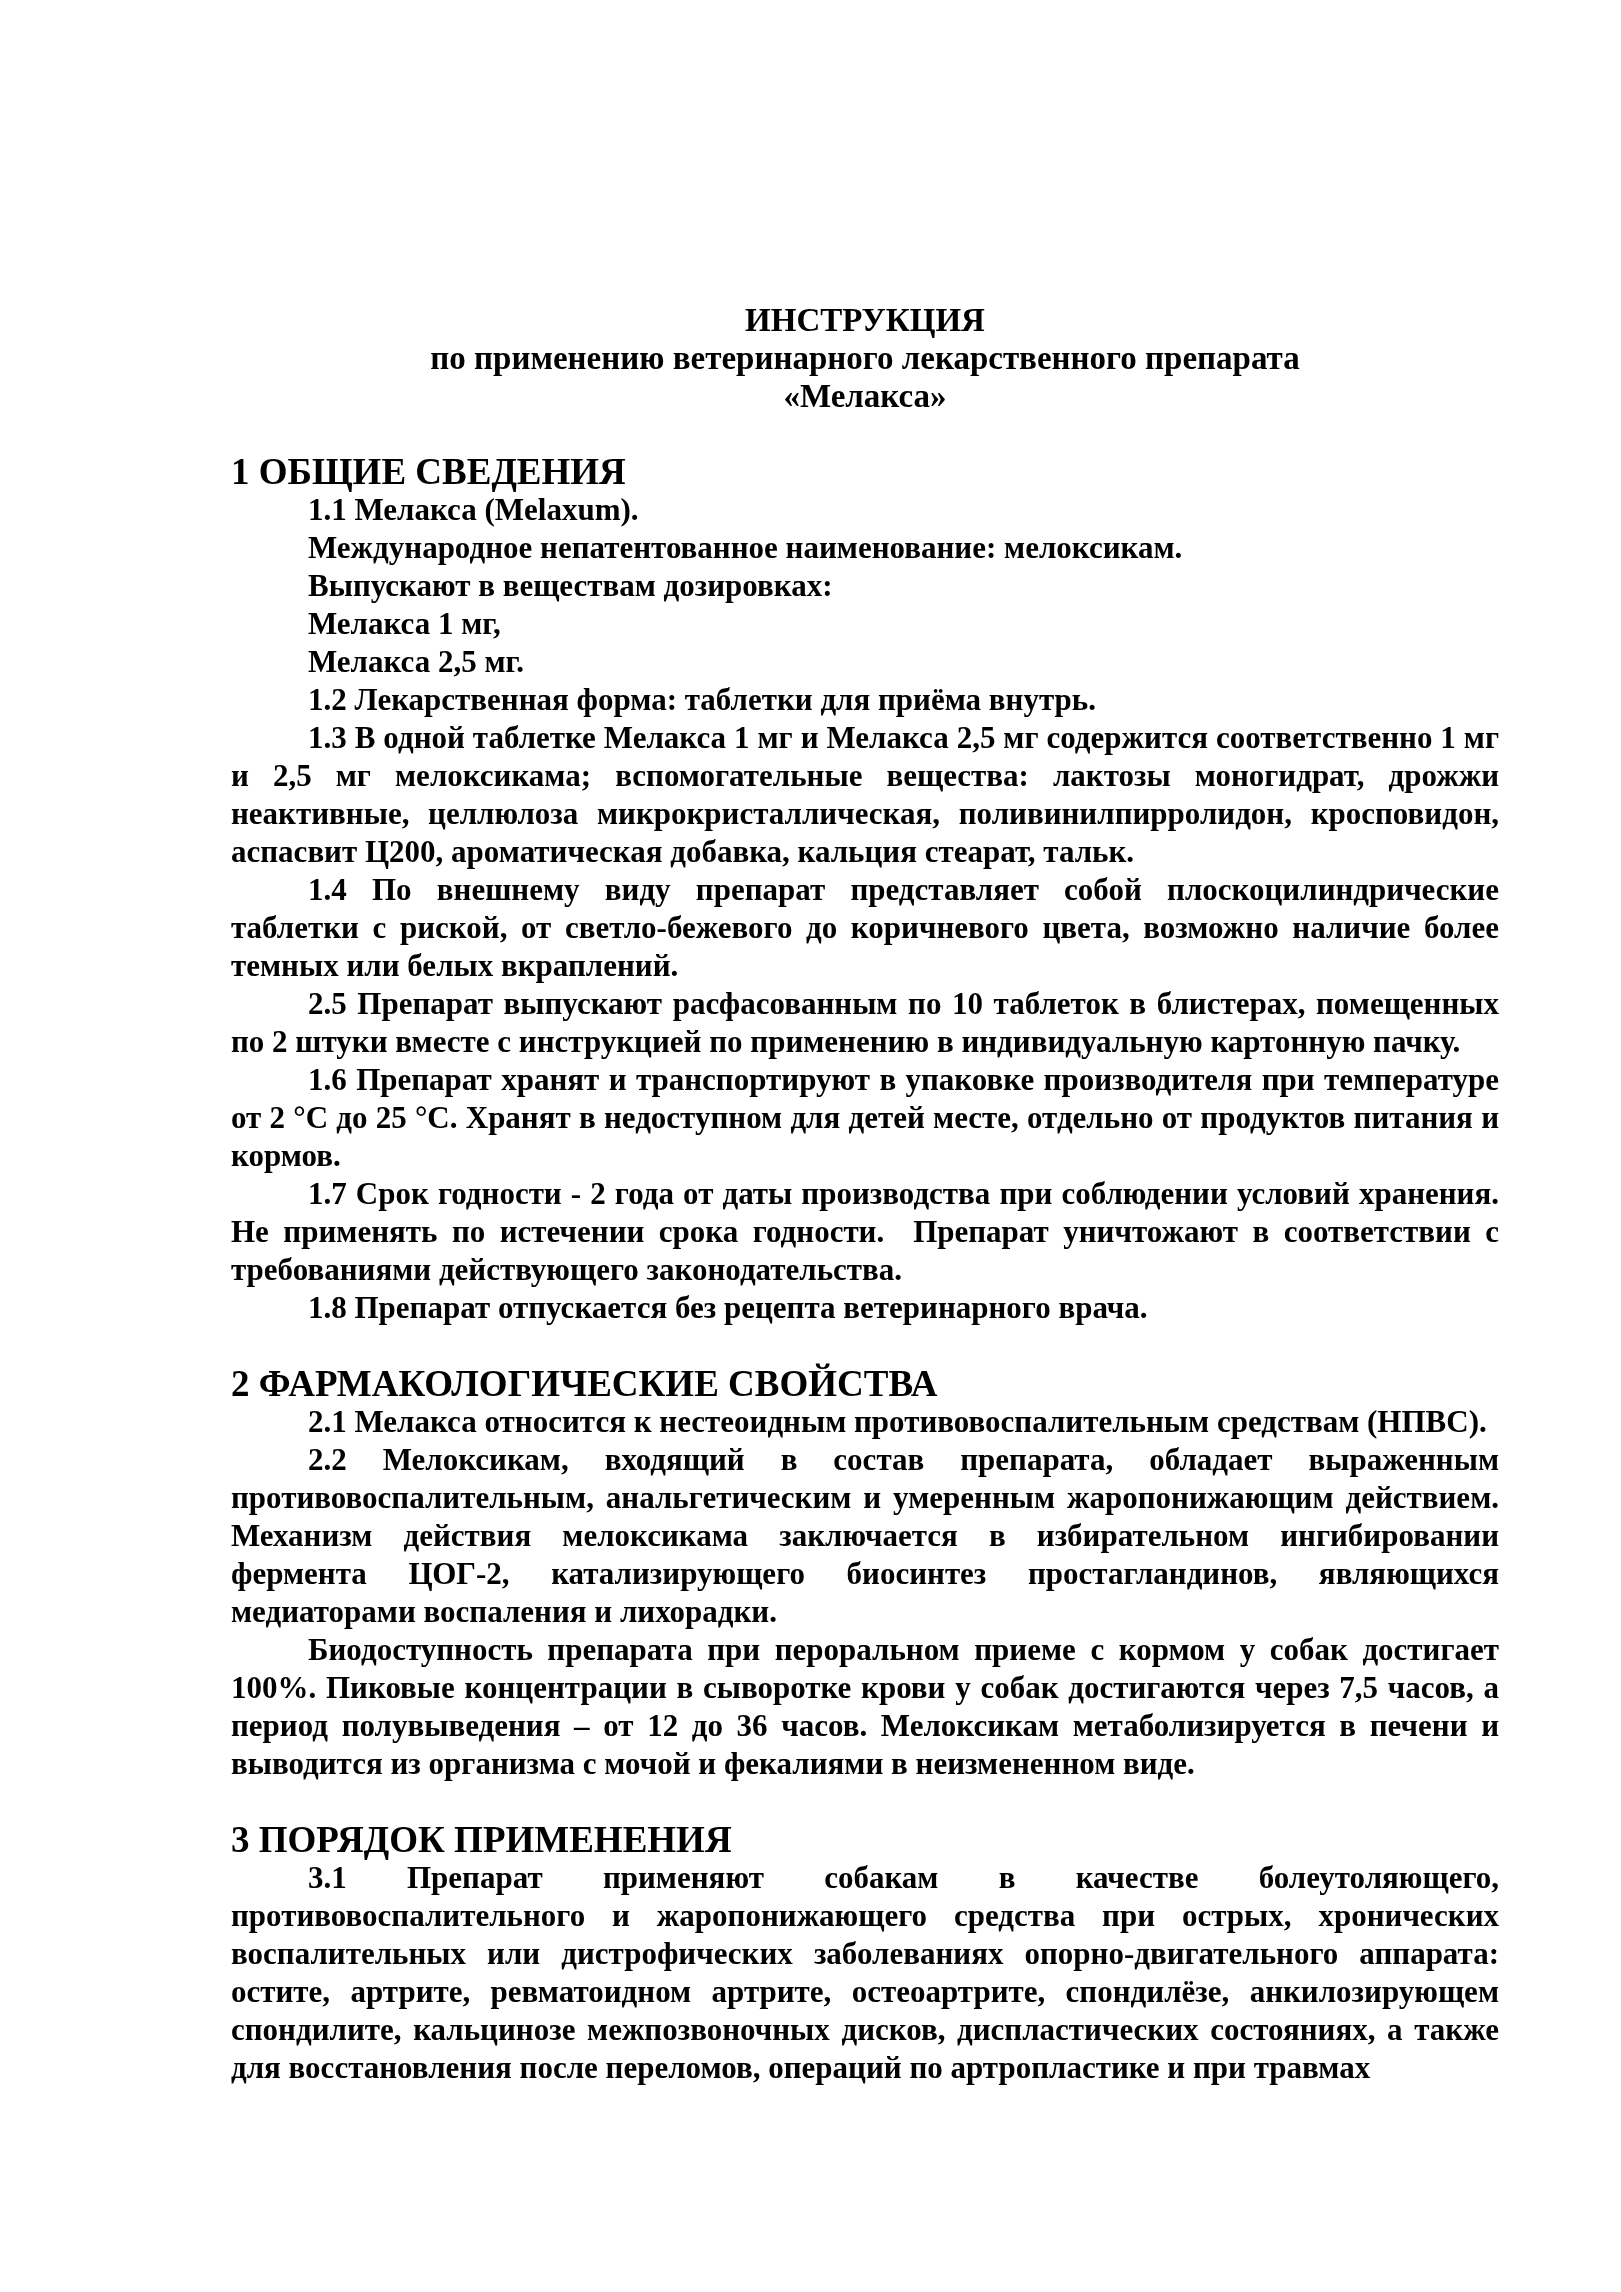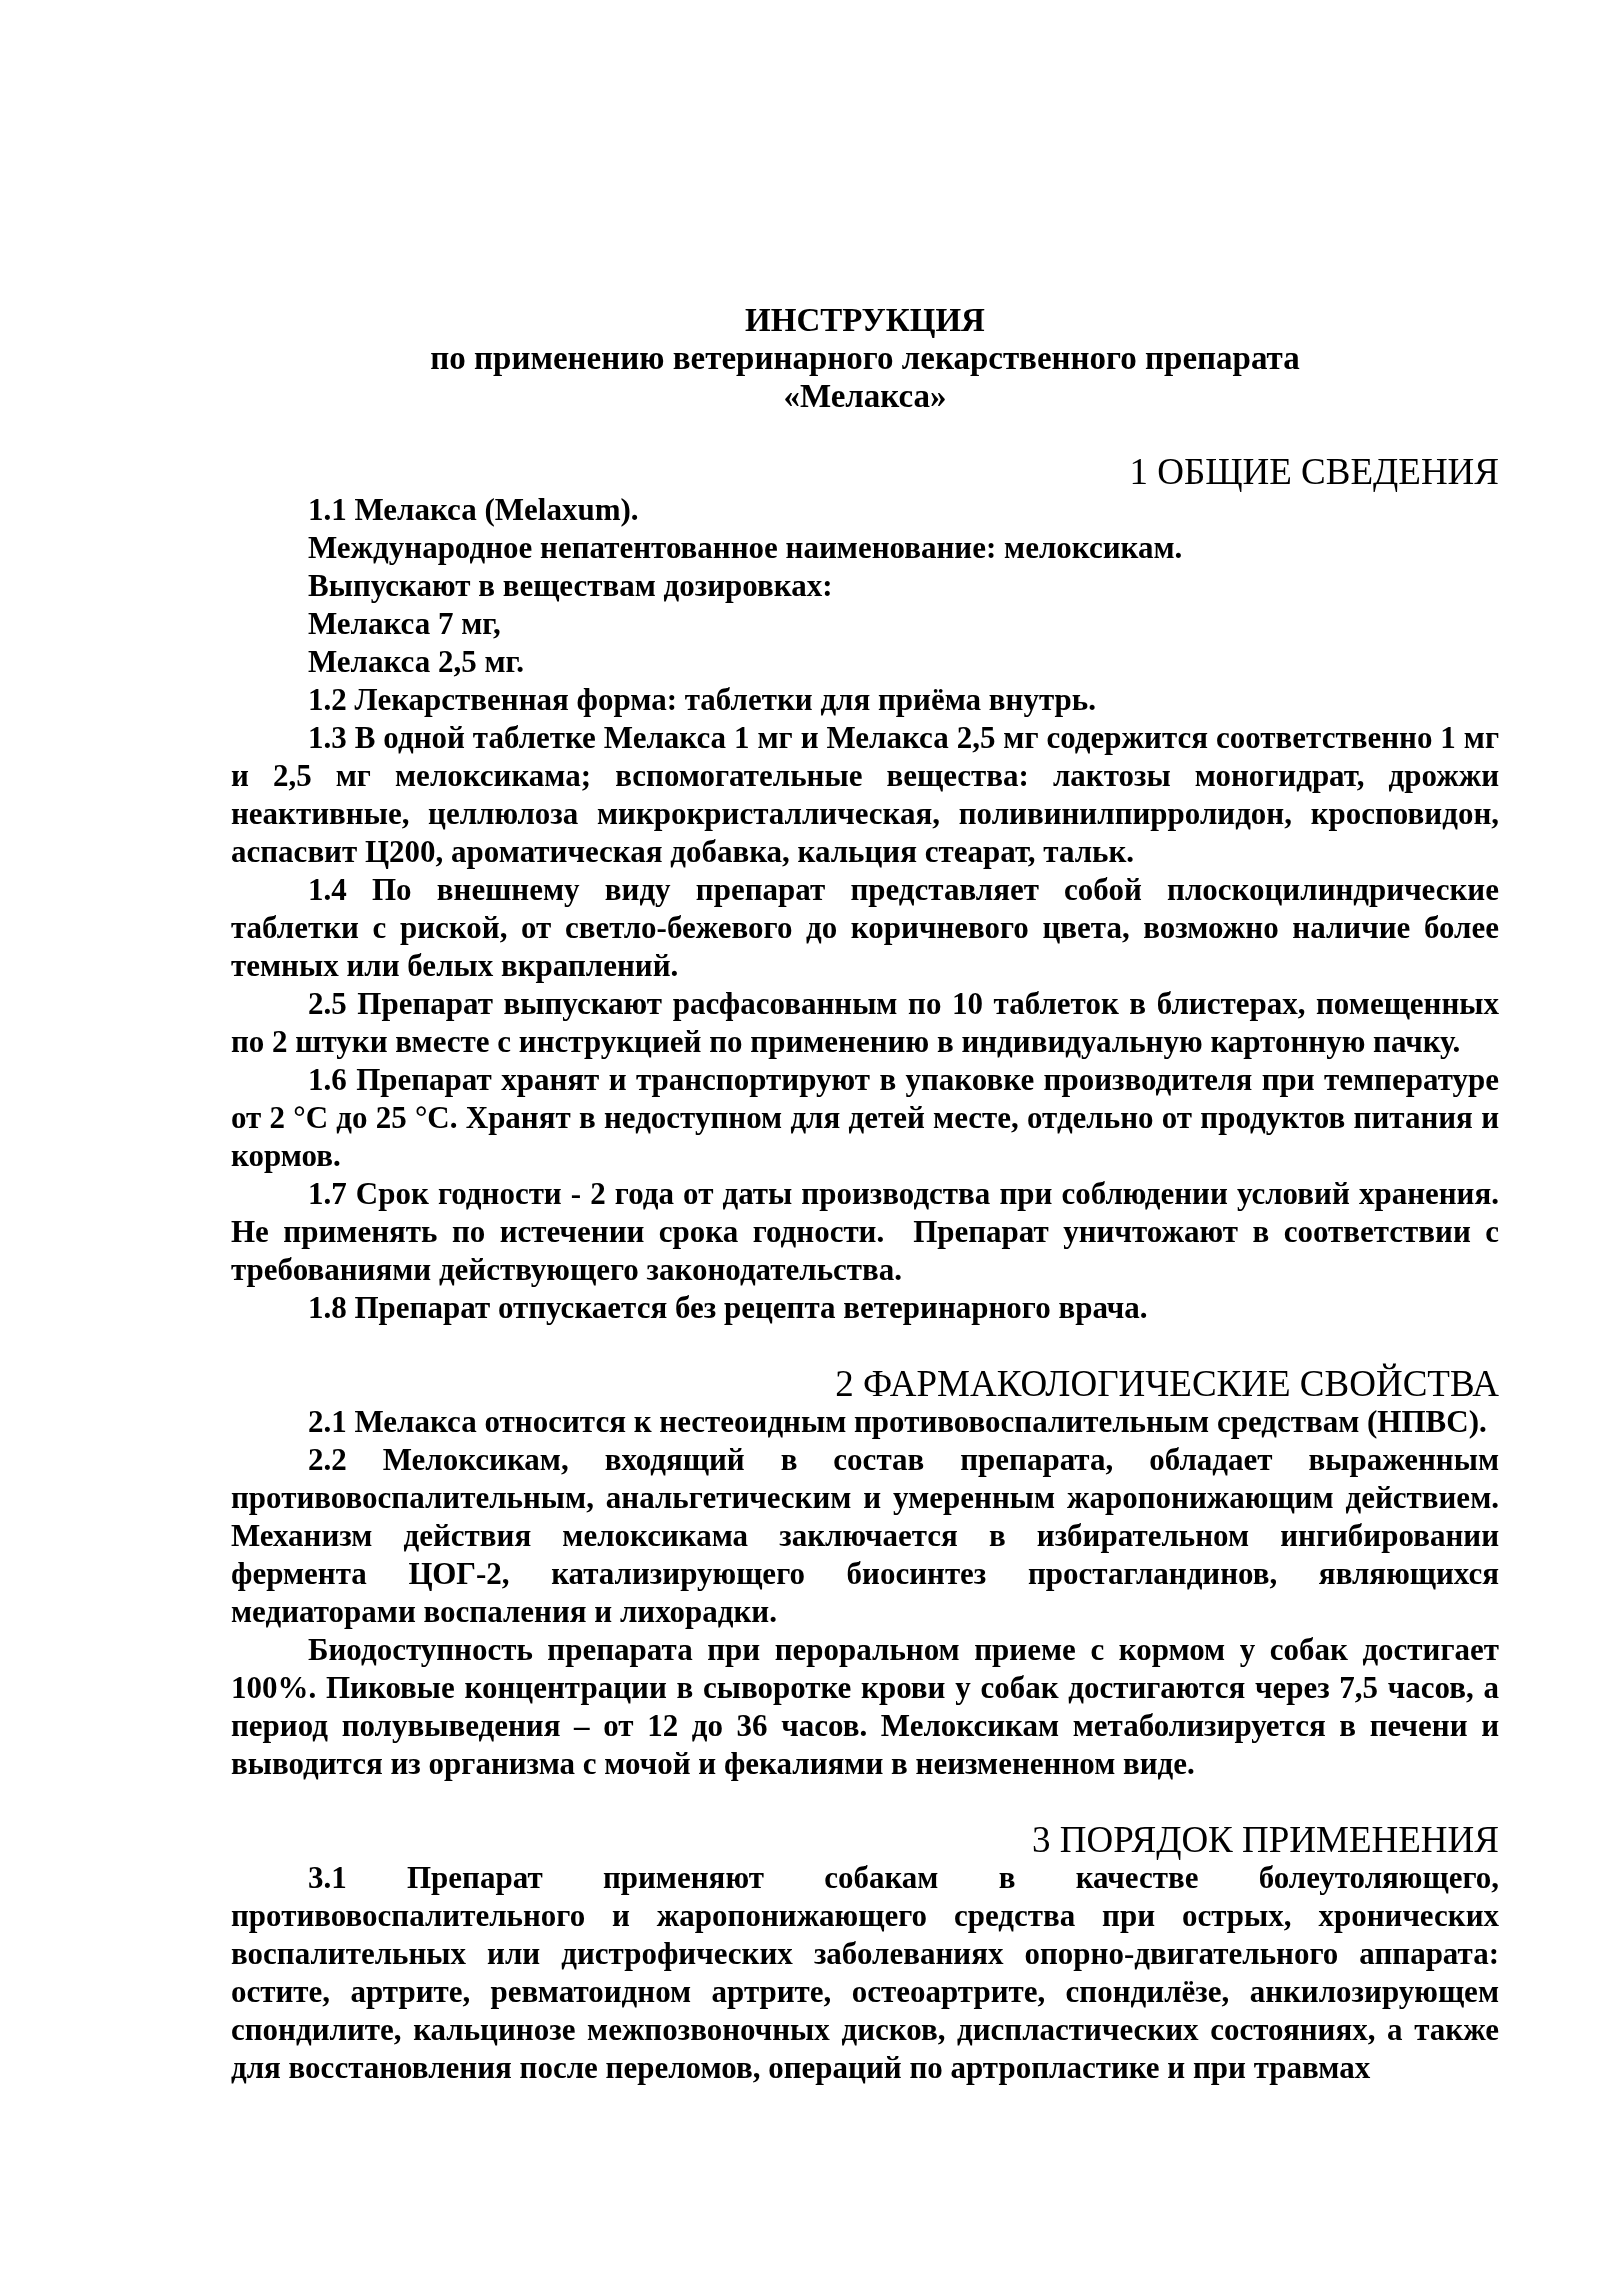--- a/index.html
+++ b/index.html
@@ -28,22 +28,22 @@
   }
   .title-line {
     font-size: 33px;
     line-height: 38px;
     font-weight: bold;
     text-align: center;
   }
   .section-heading {
     font-size: 37px;
     line-height: 38px;
-    font-weight: normal;
-    text-align: right;
+    font-weight: bold;
+    text-align: left;
     white-space: nowrap;
   }
   .body-paragraph {
     font-size: 31px;
     line-height: 38px;
     text-align: justify;
     text-indent: 77px;
     font-weight: bold;
   }
   .blank-line {
@@ -62,21 +62,21 @@
       <p class="title-line">«Мелакса»</p>
     </header>
 
     <section class="doc-section">
       <div class="blank-line"></div>
       <h2 class="section-heading">1 ОБЩИЕ СВЕДЕНИЯ</h2>
       <div class="paragraphs">
           <p class="body-paragraph">1.1 Мелакса (Melaxum).</p>
           <p class="body-paragraph">Международное непатентованное наименование: мелоксикам.</p>
           <p class="body-paragraph">Выпускают в веществам дозировках:</p>
-          <p class="body-paragraph">Мелакса 7 мг,</p>
+          <p class="body-paragraph">Мелакса 1 мг,</p>
           <p class="body-paragraph">Мелакса 2,5 мг.</p>
           <p class="body-paragraph">1.2 Лекарственная форма: таблетки для приёма внутрь.</p>
           <p class="body-paragraph">1.3 В одной таблетке Мелакса 1 мг и Мелакса 2,5 мг содержится соответственно 1 мг и 2,5 мг мелоксикама; вспомогательные вещества: лактозы моногидрат, дрожжи неактивные, целлюлоза микрокристаллическая, поливинилпирролидон, кросповидон, аспасвит Ц200, ароматическая добавка, кальция стеарат, тальк.</p>
           <p class="body-paragraph">1.4 По внешнему виду препарат представляет собой плоскоцилиндрические таблетки с риской, от светло-бежевого до коричневого цвета, возможно наличие более темных или белых вкраплений.</p>
           <p class="body-paragraph">2.5 Препарат выпускают расфасованным по 10 таблеток в блистерах, помещенных по 2 штуки вместе с инструкцией по применению в индивидуальную картонную пачку.</p>
           <p class="body-paragraph">1.6 Препарат хранят и транспортируют в упаковке производителя при температуре от 2 °С до 25 °С. Хранят в недоступном для детей месте, отдельно от продуктов питания и кормов.</p>
           <p class="body-paragraph">1.7 Срок годности - 2 года от даты производства при соблюдении условий хранения. Не применять по истечении срока годности.&nbsp; Препарат уничтожают в соответствии с требованиями действующего законодательства.</p>
           <p class="body-paragraph">1.8 Препарат отпускается без рецепта ветеринарного врача.</p>
         </div>
     </section>

